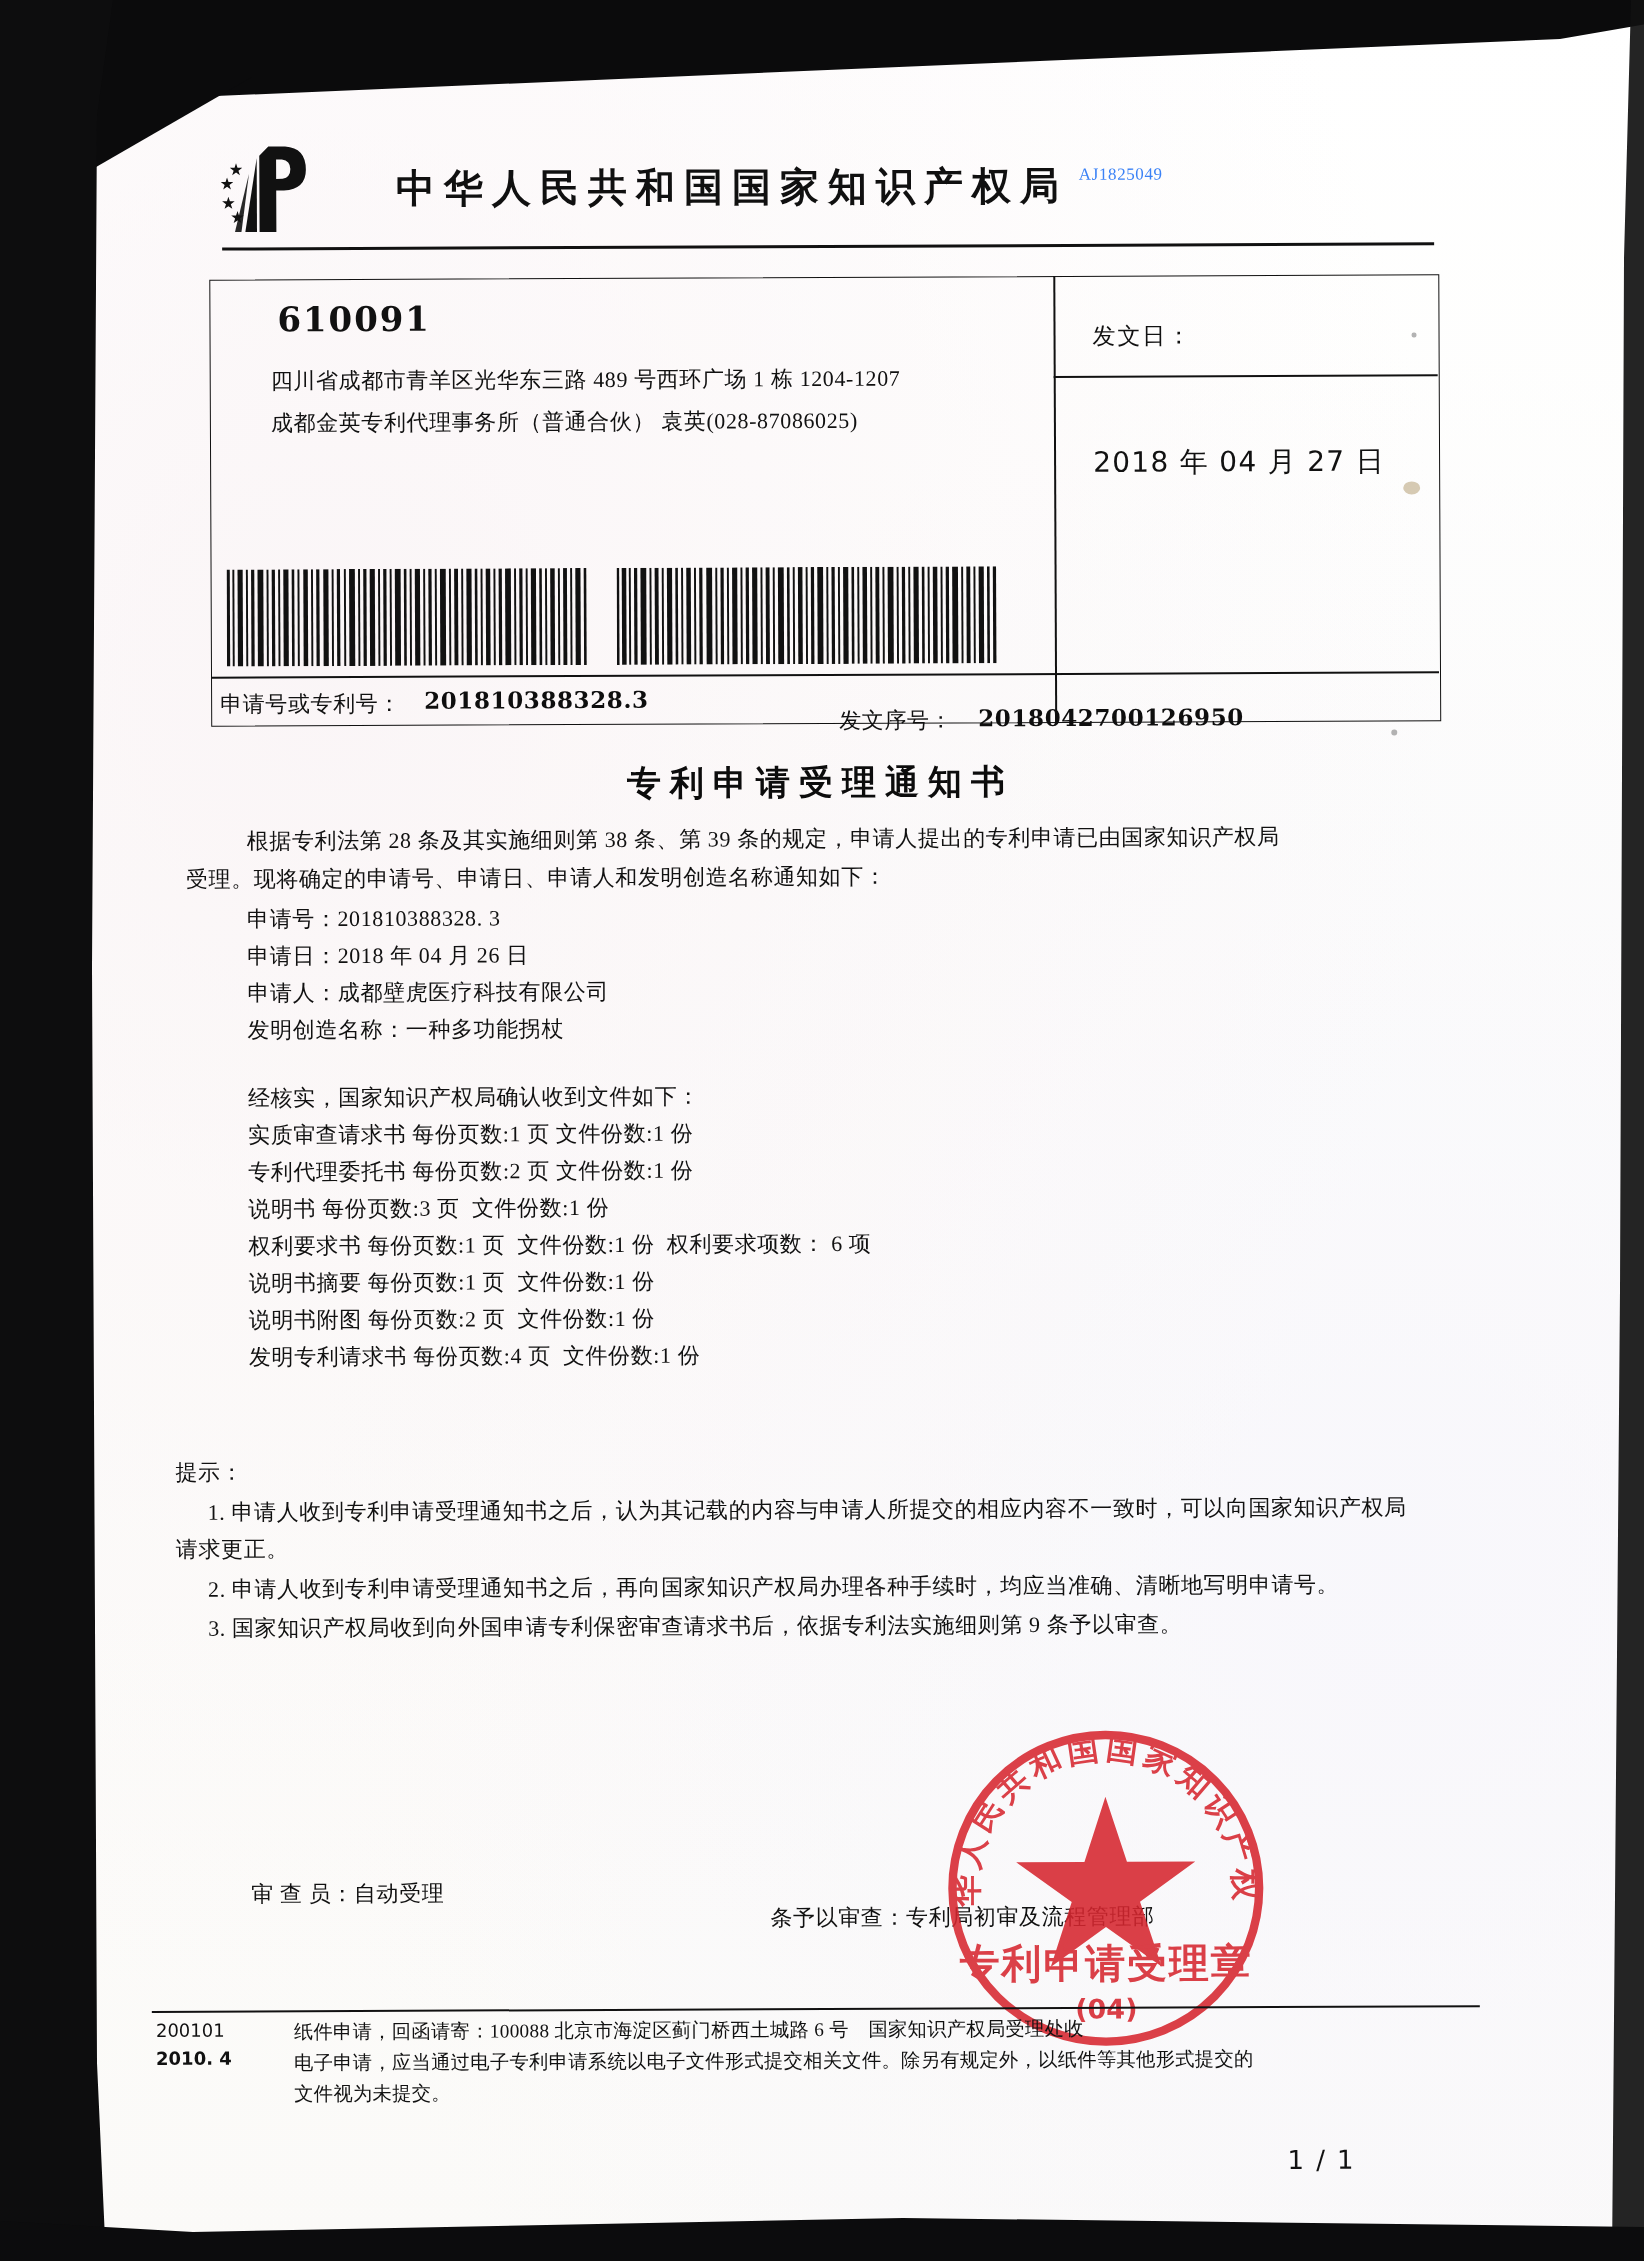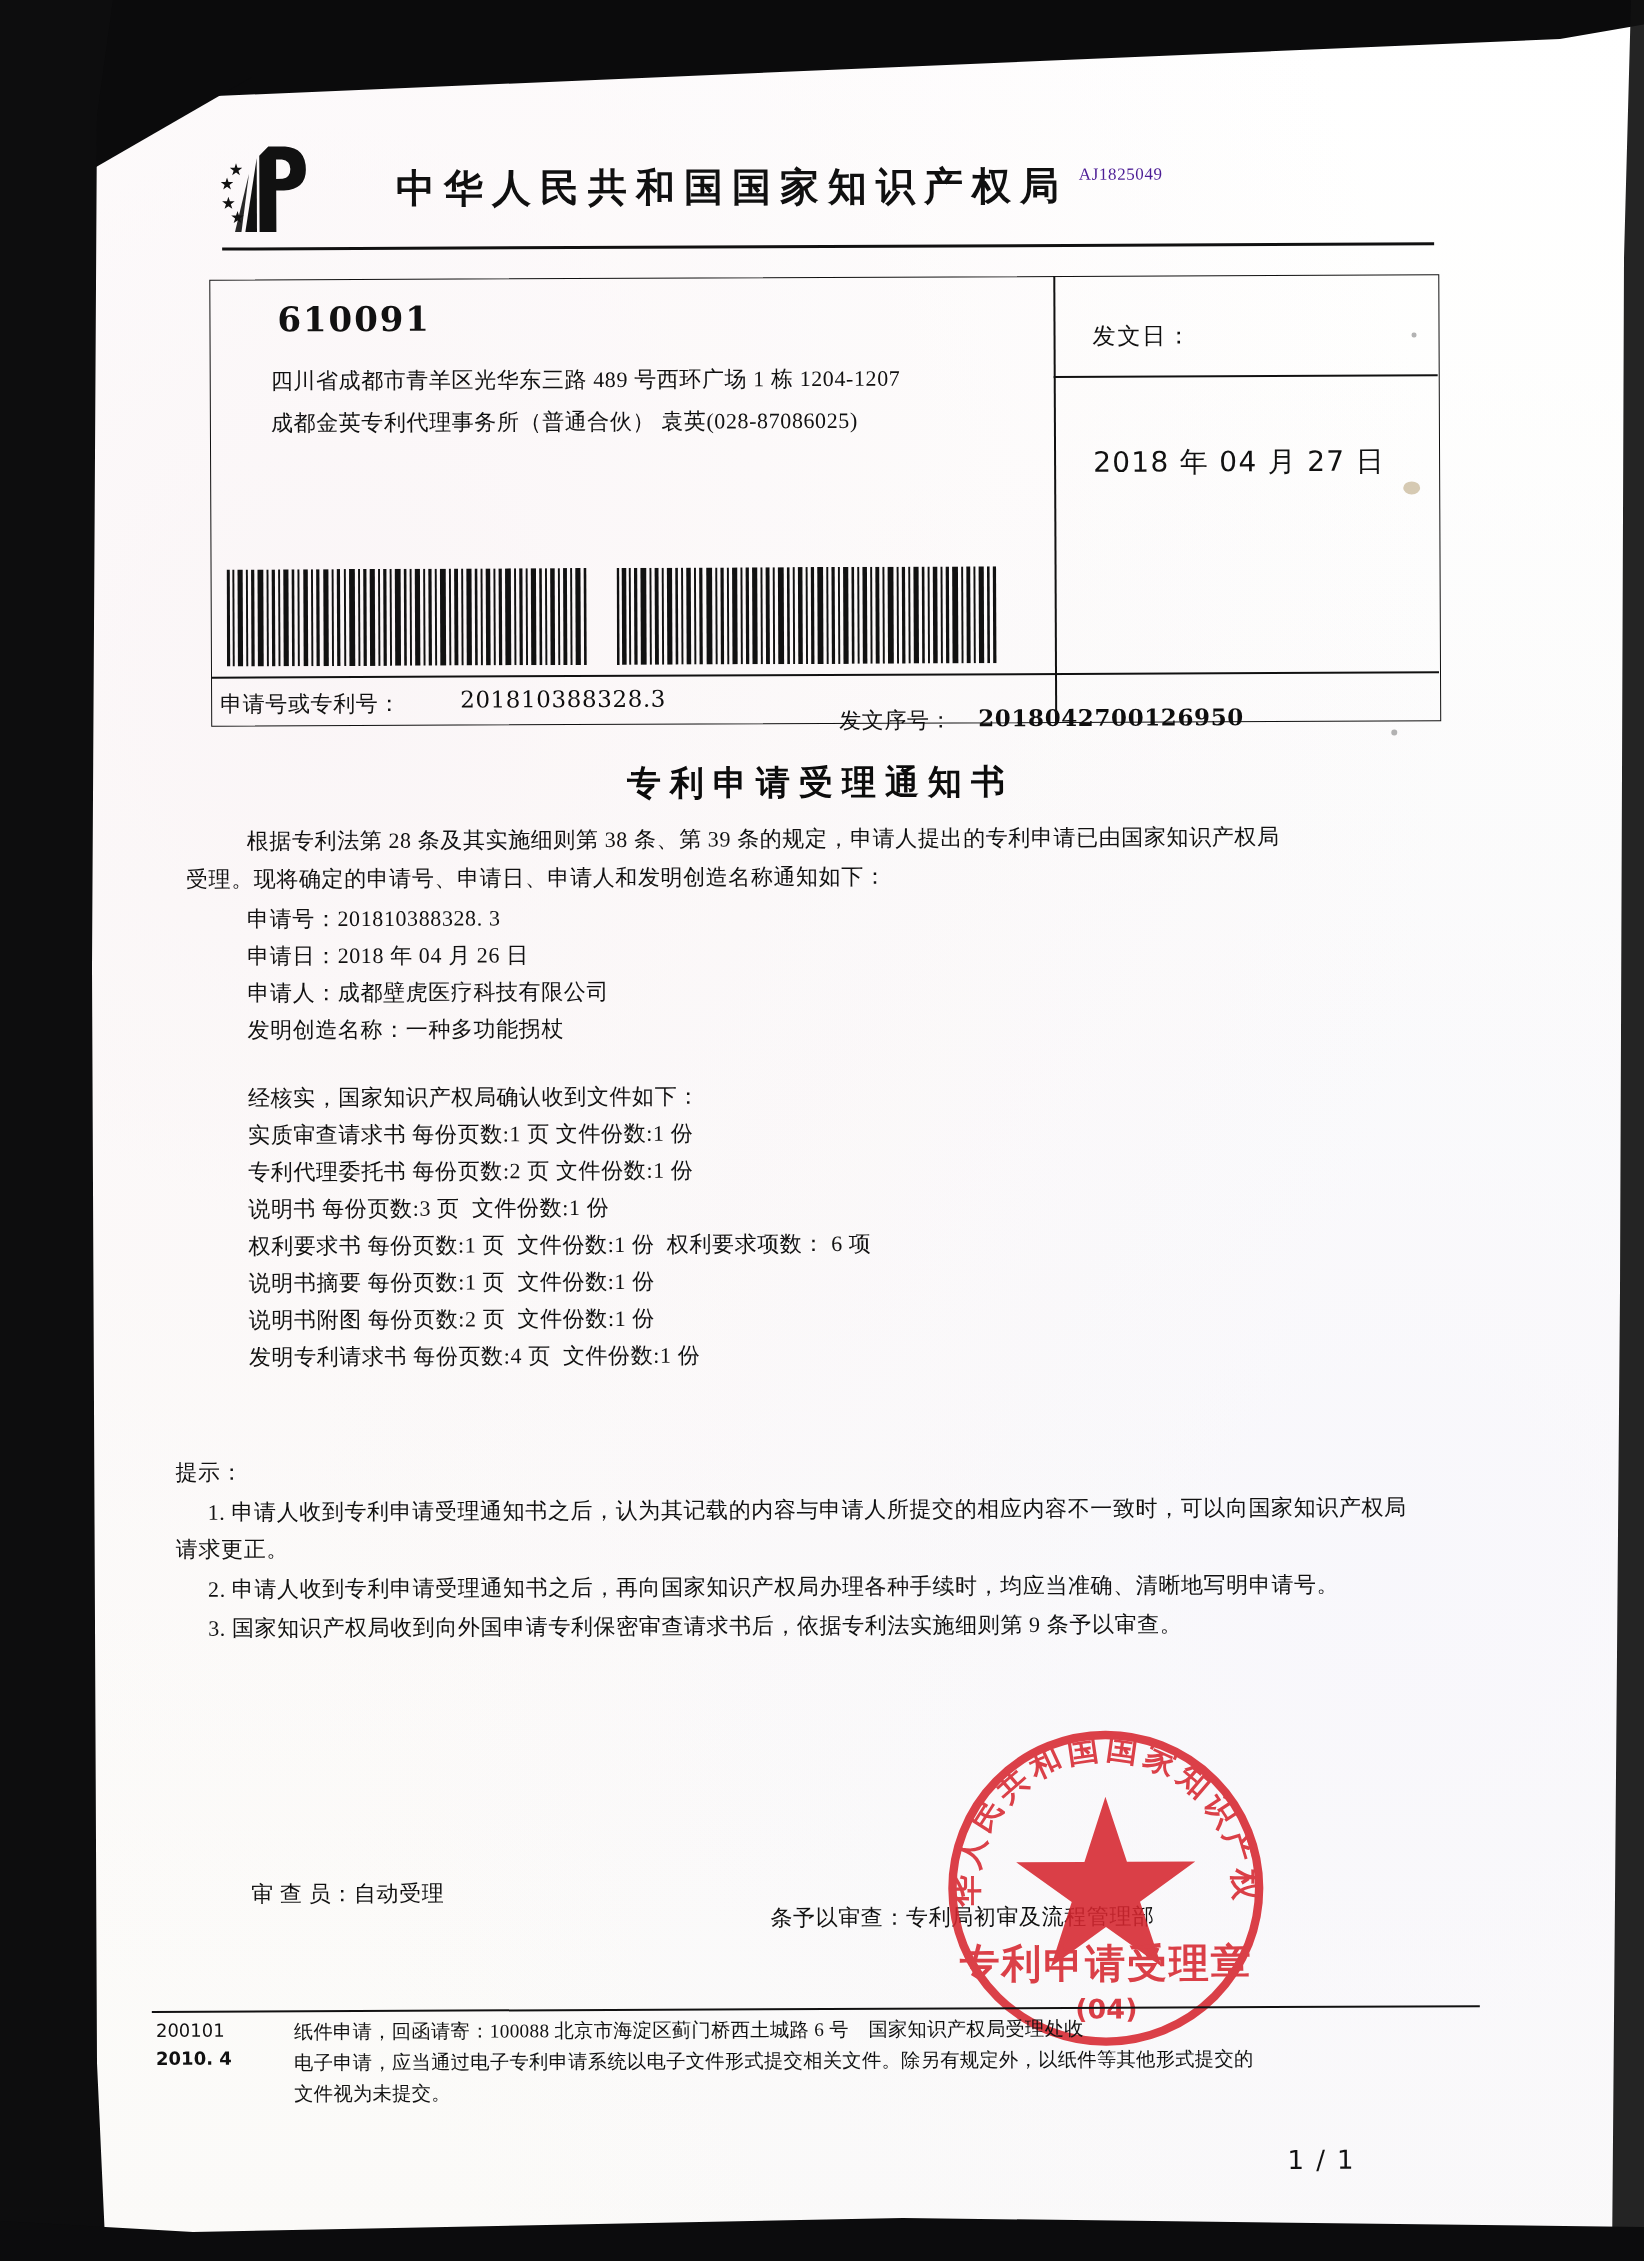--- a/index.html
+++ b/index.html
@@ -88,21 +88,21 @@
     font-weight: 700;
     letter-spacing: 9px;
     color: #101010;
     white-space: nowrap;
   }
   .doc-code {
     position: absolute;
     left: 1083px; top: 166px;
     font-family: "Liberation Serif", serif;
     font-size: 17px;
-    color: #4c1d95;
+    color: #3b82f6;
     letter-spacing: 0.6px;
   }
   .rule-top {
     position: absolute;
     left: 226px; top: 245px;
     width: 1212px; height: 3.2px;
     background: #111;
   }
 
   
@@ -174,24 +174,23 @@
     left: 222px; top: 687px;
     font-size: 22px;
     color: #111;
     letter-spacing: 0.6px;
   }
   .appno-value {
     position: absolute;
     left: 426px; top: 685px;
     font-family: "DejaVu Serif", serif;
     font-size: 23px;
-    font-weight: 400;
+    font-weight: 700;
     color: #0e0e0e;
     letter-spacing: 0.6px;
-    margin-left: 36px;
   }
   .serial-label {
     position: absolute;
     left: 841px; top: 706px;
     font-size: 22px;
     color: #111;
     letter-spacing: 0.6px;
   }
   .serial-value {
     position: absolute;

